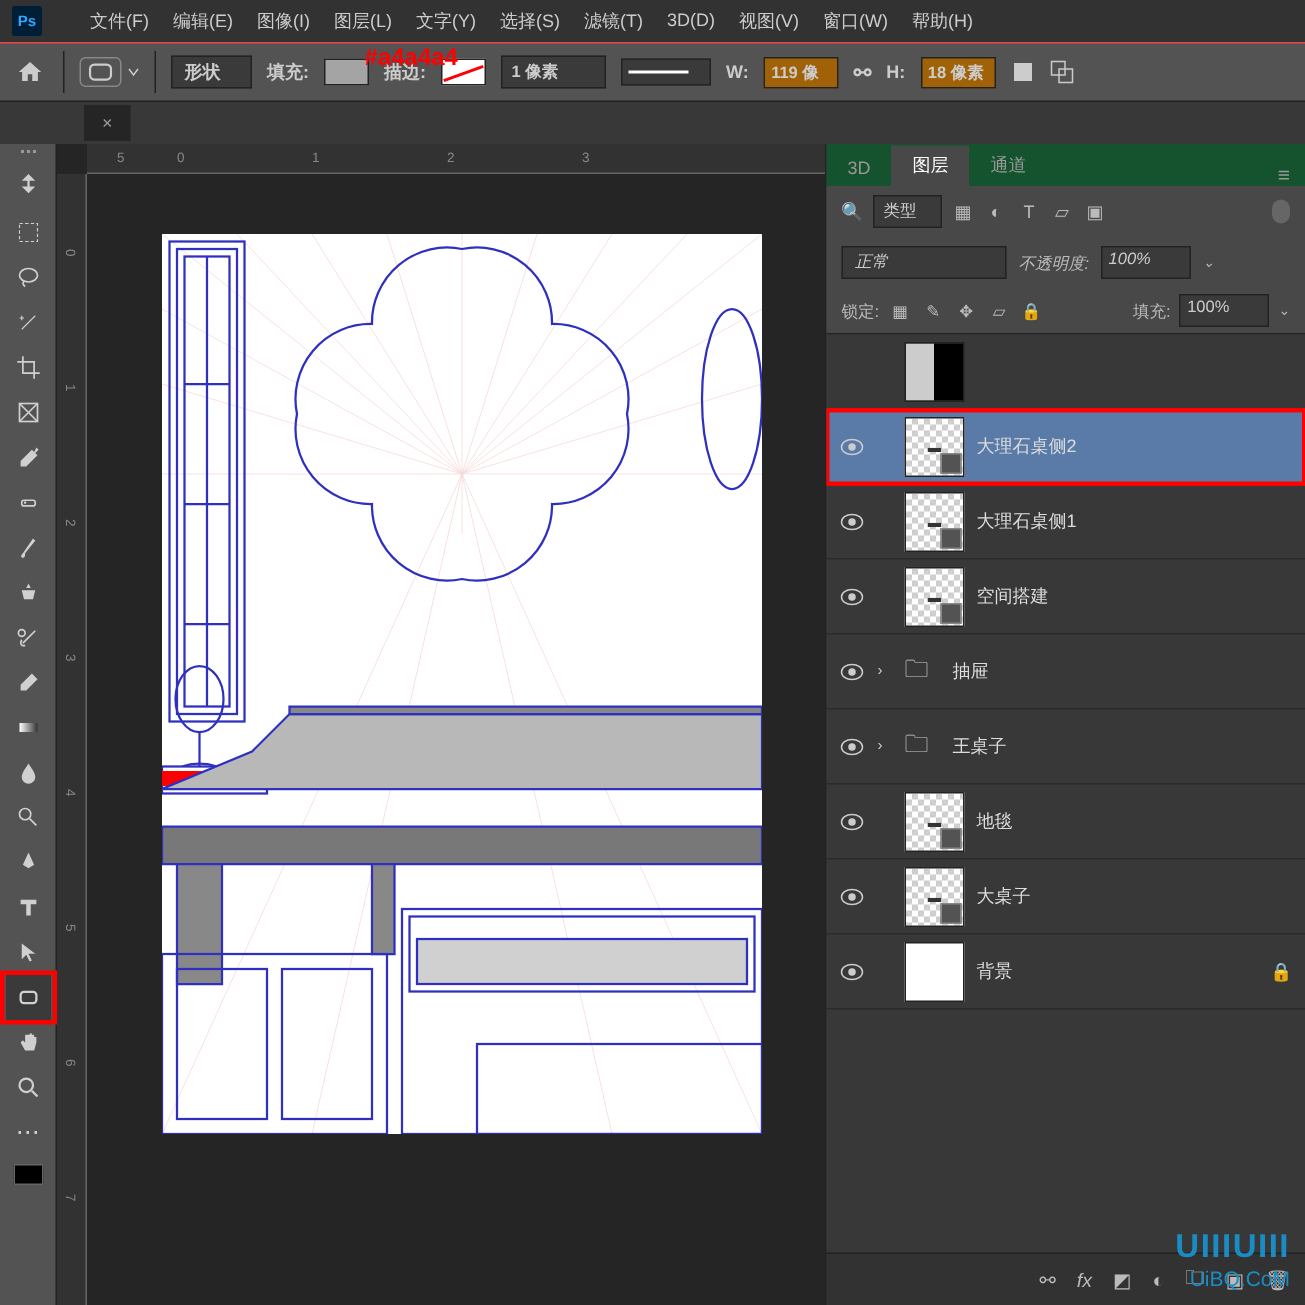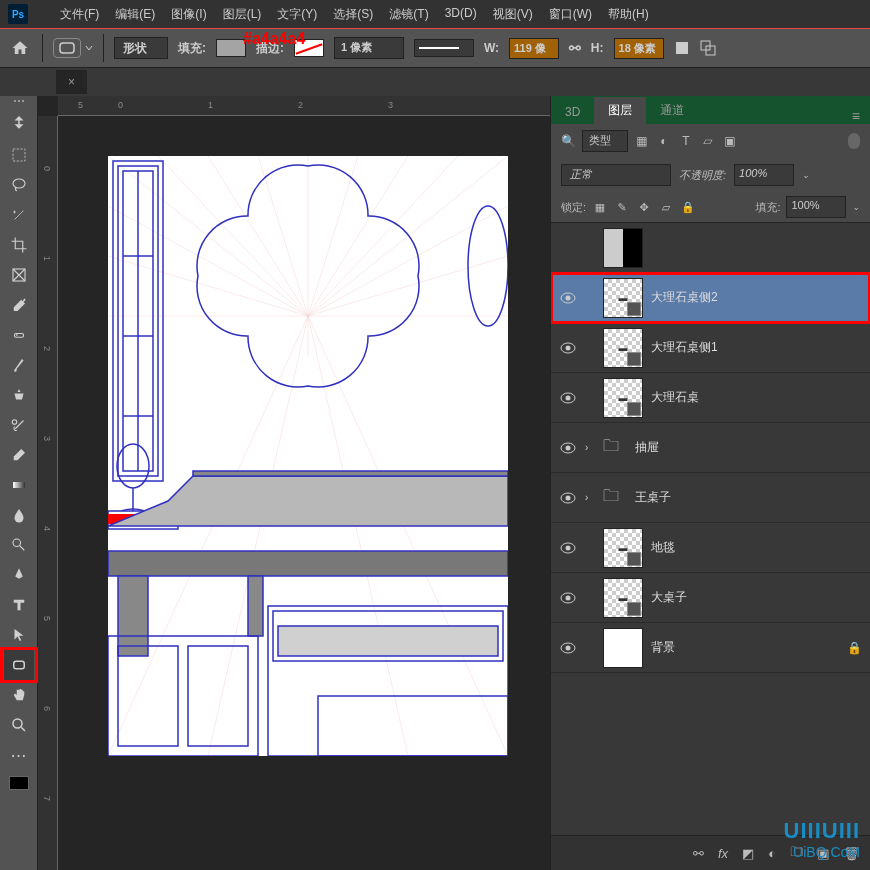--- a/index.html
+++ b/index.html
@@ -419,21 +419,21 @@
             <svg width="16" height="12" viewBox="0 0 16 12">
               <ellipse cx="8" cy="6" rx="7" ry="5" fill="none" stroke="#ccc"></ellipse>
               <circle cx="8" cy="6" r="2.5" fill="#ccc"></circle>
             </svg>
           </div>
           <span style="width: 10px;"></span>
           <div class="layer-thumb checker">
             <div class="shape-badge"></div>
             <div class="thumb-mark">▬</div>
           </div>
-          <span class="layer-name">大理石桌</span>
+          <span class="layer-name">空间搭建</span>
         </div>
         <div class="layer-row">
           <div class="vis-icon">
             <svg width="16" height="12" viewBox="0 0 16 12">
               <ellipse cx="8" cy="6" rx="7" ry="5" fill="none" stroke="#ccc"></ellipse>
               <circle cx="8" cy="6" r="2.5" fill="#ccc"></circle>
             </svg>
           </div>
           <span class="expand-caret">›</span>
           <div class="folder-icon">🗀</div>

